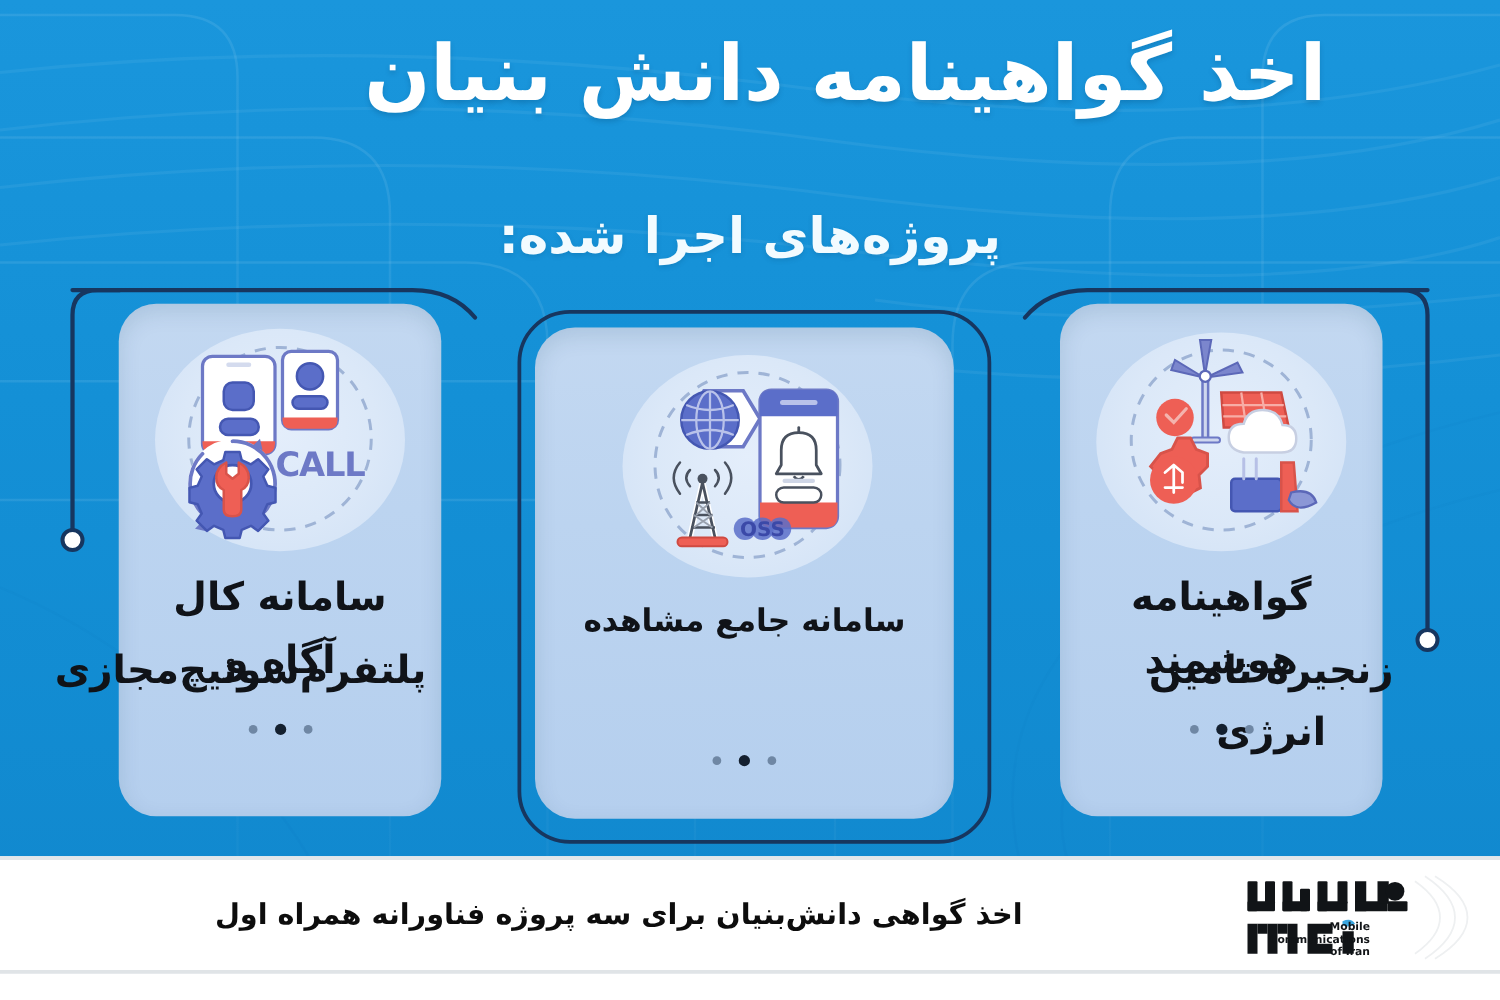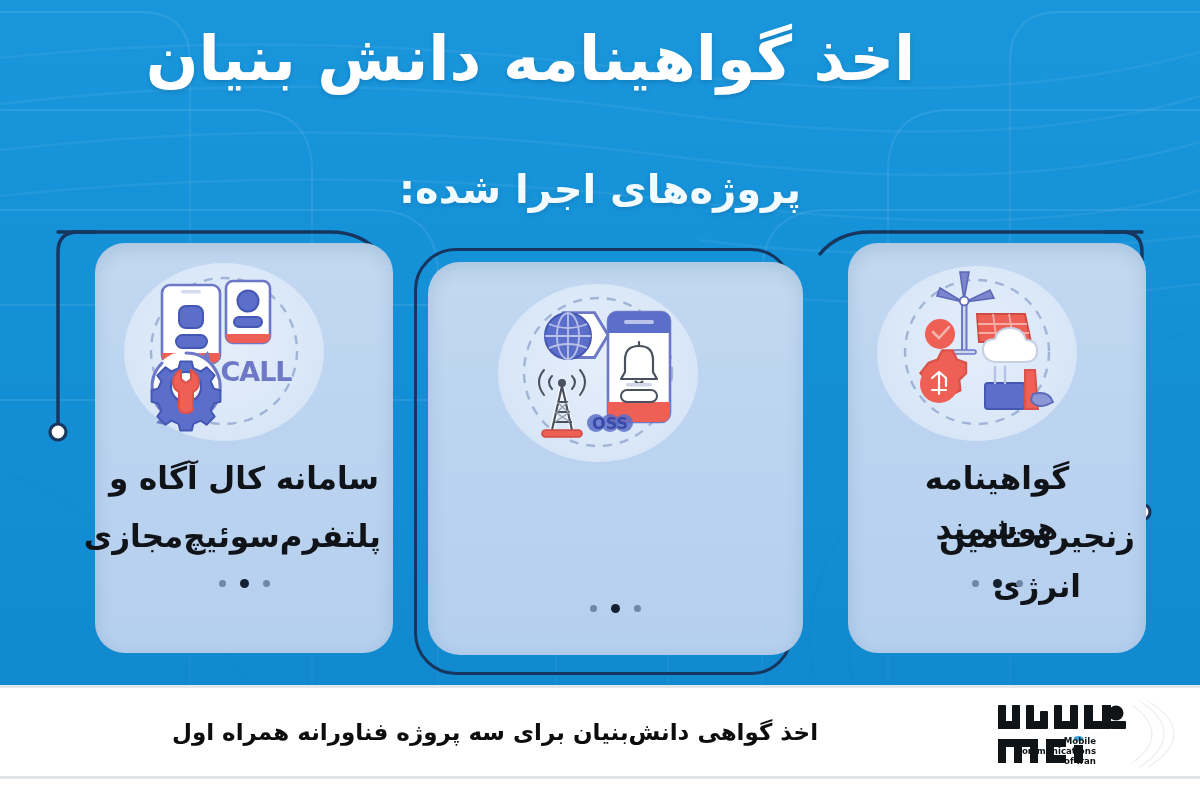--- a/index.html
+++ b/index.html
@@ -14,21 +14,21 @@
   .bg{
     position:absolute;left:0;top:0;width:1200px;height:706px;
     background:linear-gradient(180deg,#1a96dc 0%,#1490d6 45%,#1189cf 100%);
     overflow:hidden;
   }
   .bg-pattern{position:absolute;left:0;top:0;width:1200px;height:706px;opacity:.55;}
 
   
   .title{
     position:absolute;top:24px;left:0;width:1061px;
-    text-align:center;color:#ffffff;
+    color:#ffffff;
     font-size:62px;font-weight:bold;line-height:1.12;
     letter-spacing:-1px;
     text-shadow:0 2px 4px rgba(6,60,100,.22);
     white-space:nowrap;
   }
   .subtitle{
     position:absolute;top:138px;left:0;width:1200px;
     text-align:center;color:#f2fbff;
     font-size:40px;font-weight:bold;line-height:1.15;
     text-shadow:0 2px 4px rgba(6,60,100,.18);
@@ -38,21 +38,20 @@
 
   
   .connector{position:absolute;left:0;top:200px;width:1200px;height:360px;}
 
   
   .card{
     position:absolute;
     background:linear-gradient(180deg,#c3d8f1 0%,#bcd4f0 40%,#b5cfee 100%);
     border-radius:30px;
     box-shadow:0 6px 18px rgba(9,58,96,.13) inset;
-    padding-left:40px;
   }
   .card.side{width:258px;height:410px;}
   .card-left{left:95px;top:243px;}
   .card-right{left:848px;top:243px;}
   .card-mid{
     left:428px;top:262px;width:335px;height:393px;
     border-radius:32px;
   }
   .card-outline{
     position:absolute;border:3px solid #17365f;border-radius:38px;
@@ -251,20 +250,21 @@
         </g>
 
         <g>
           <circle cx="98" cy="139" r="9" fill="#5b6ec9" opacity=".85"></circle>
           <circle cx="112" cy="139" r="9" fill="#5b6ec9" opacity=".85"></circle>
           <circle cx="126" cy="139" r="9" fill="#5b6ec9" opacity=".85"></circle>
           <text x="112" y="145" text-anchor="middle" font-family="DejaVu Sans, sans-serif" font-size="16" font-weight="bold" fill="#3b49a8">OSS</text>
         </g>
       </svg>
     </div>
+    <div class="card-label label-mid" style="top:215px;">سامانه جامع مشاهده</div>
     <div class="dots" style="top:336px;">
       <span class="dot"></span><span class="dot mid"></span><span class="dot"></span>
     </div>
   </div>
 
   <div class="card side card-left">
     <div class="icon-halo" style="left:29px;top:20px;width:200px;height:178px;">
       <svg viewBox="0 0 200 178" style="width:200px;height:178px;">
         <circle cx="100" cy="88" r="73" fill="none" stroke="#9fb4d6" stroke-width="2.4" stroke-dasharray="9 8"></circle>
 

